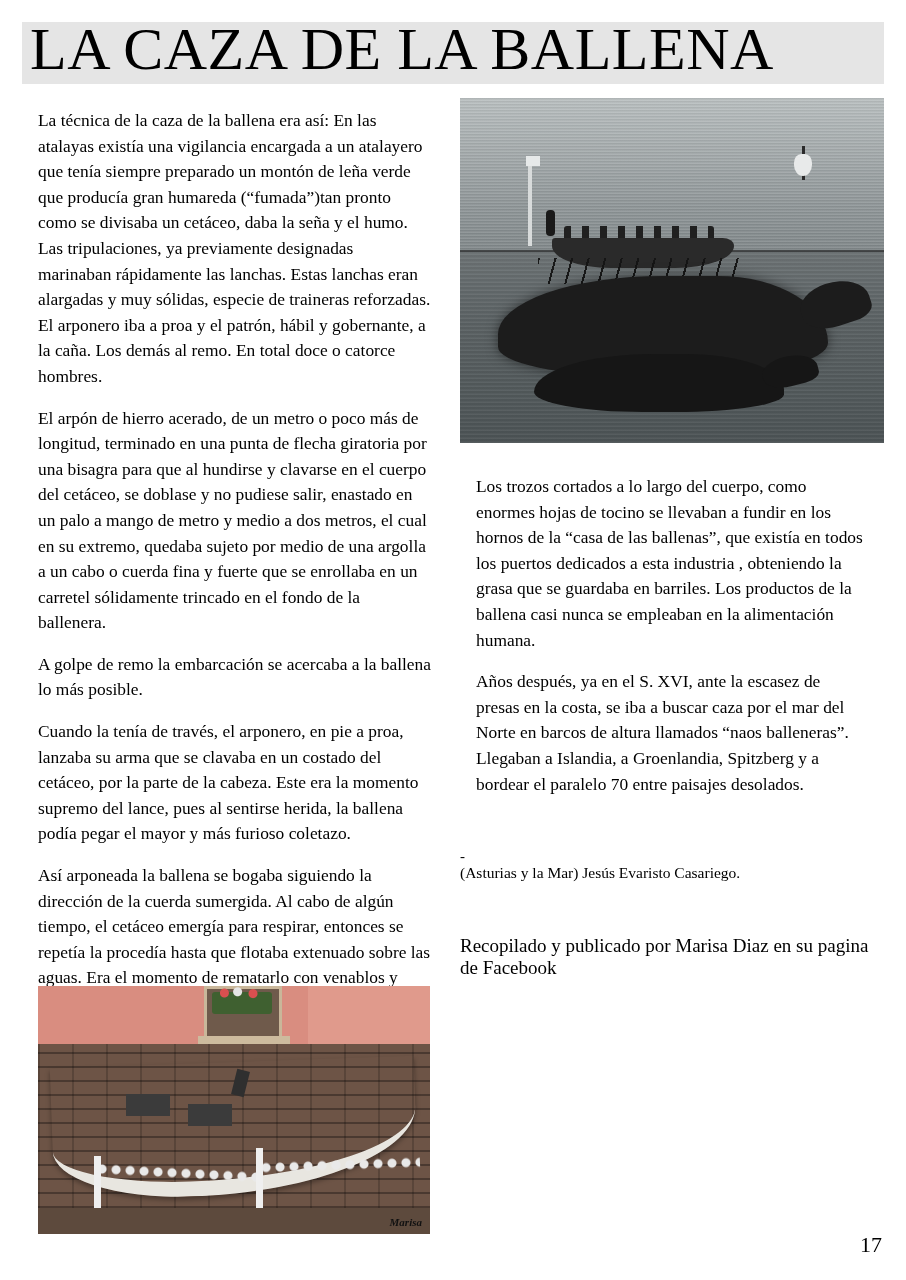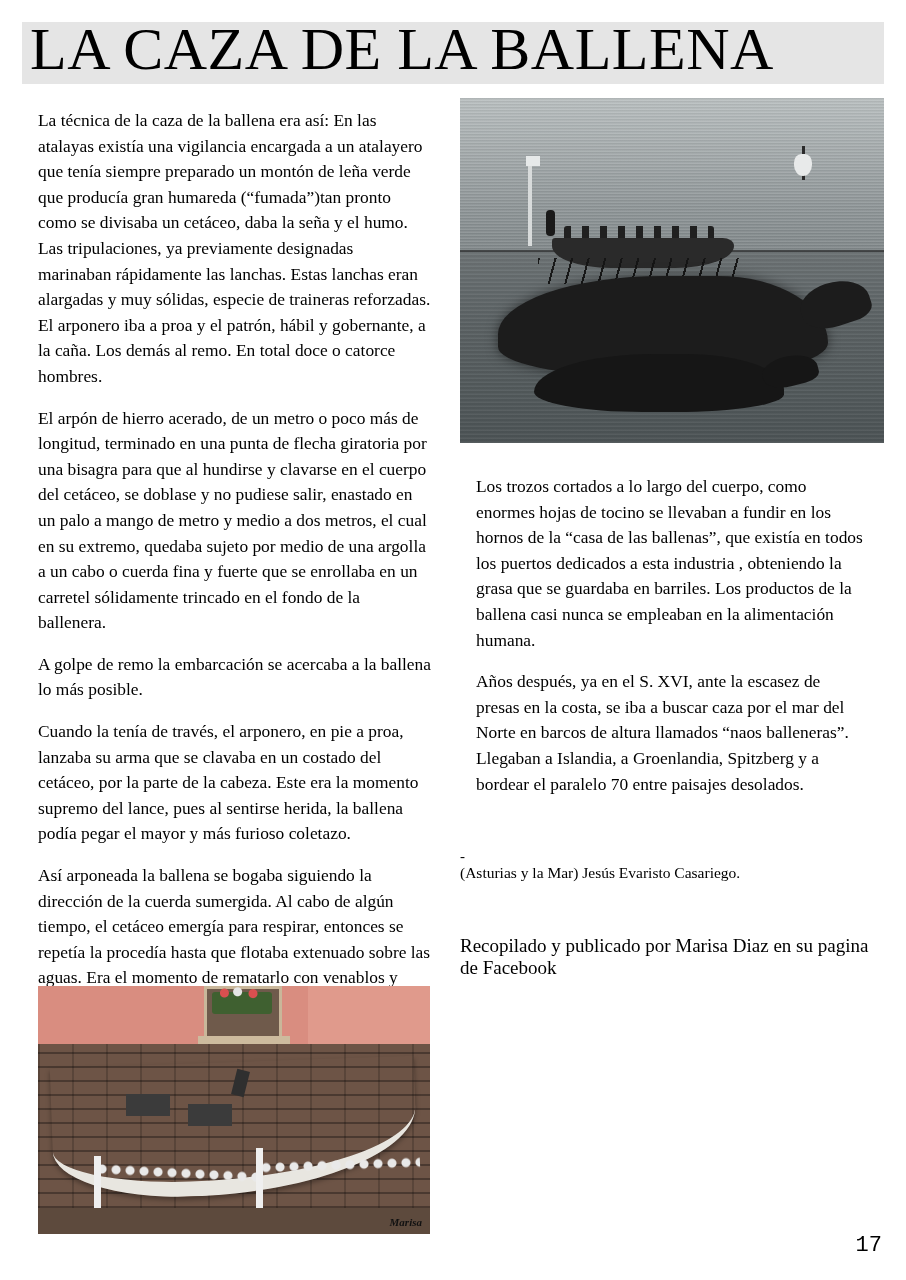--- a/index.html
+++ b/index.html
@@ -406,21 +406,21 @@
     font-size: 11px;
     color: #111;
   }
 
   
   .page-number {
     position: absolute;
     right: 24px;
     bottom: 22px;
     font-size: 22px;
-    font-family: Liberation Mono, monospace;
+    font-family: Liberation Serif, serif;
     margin-left: 36px;
   }
 </style>
 </head>
 <body>
 
 <div class="page">
 
   <div class="title-banner">
     <div class="title-text">LA CAZA DE LA BALLENA</div>

